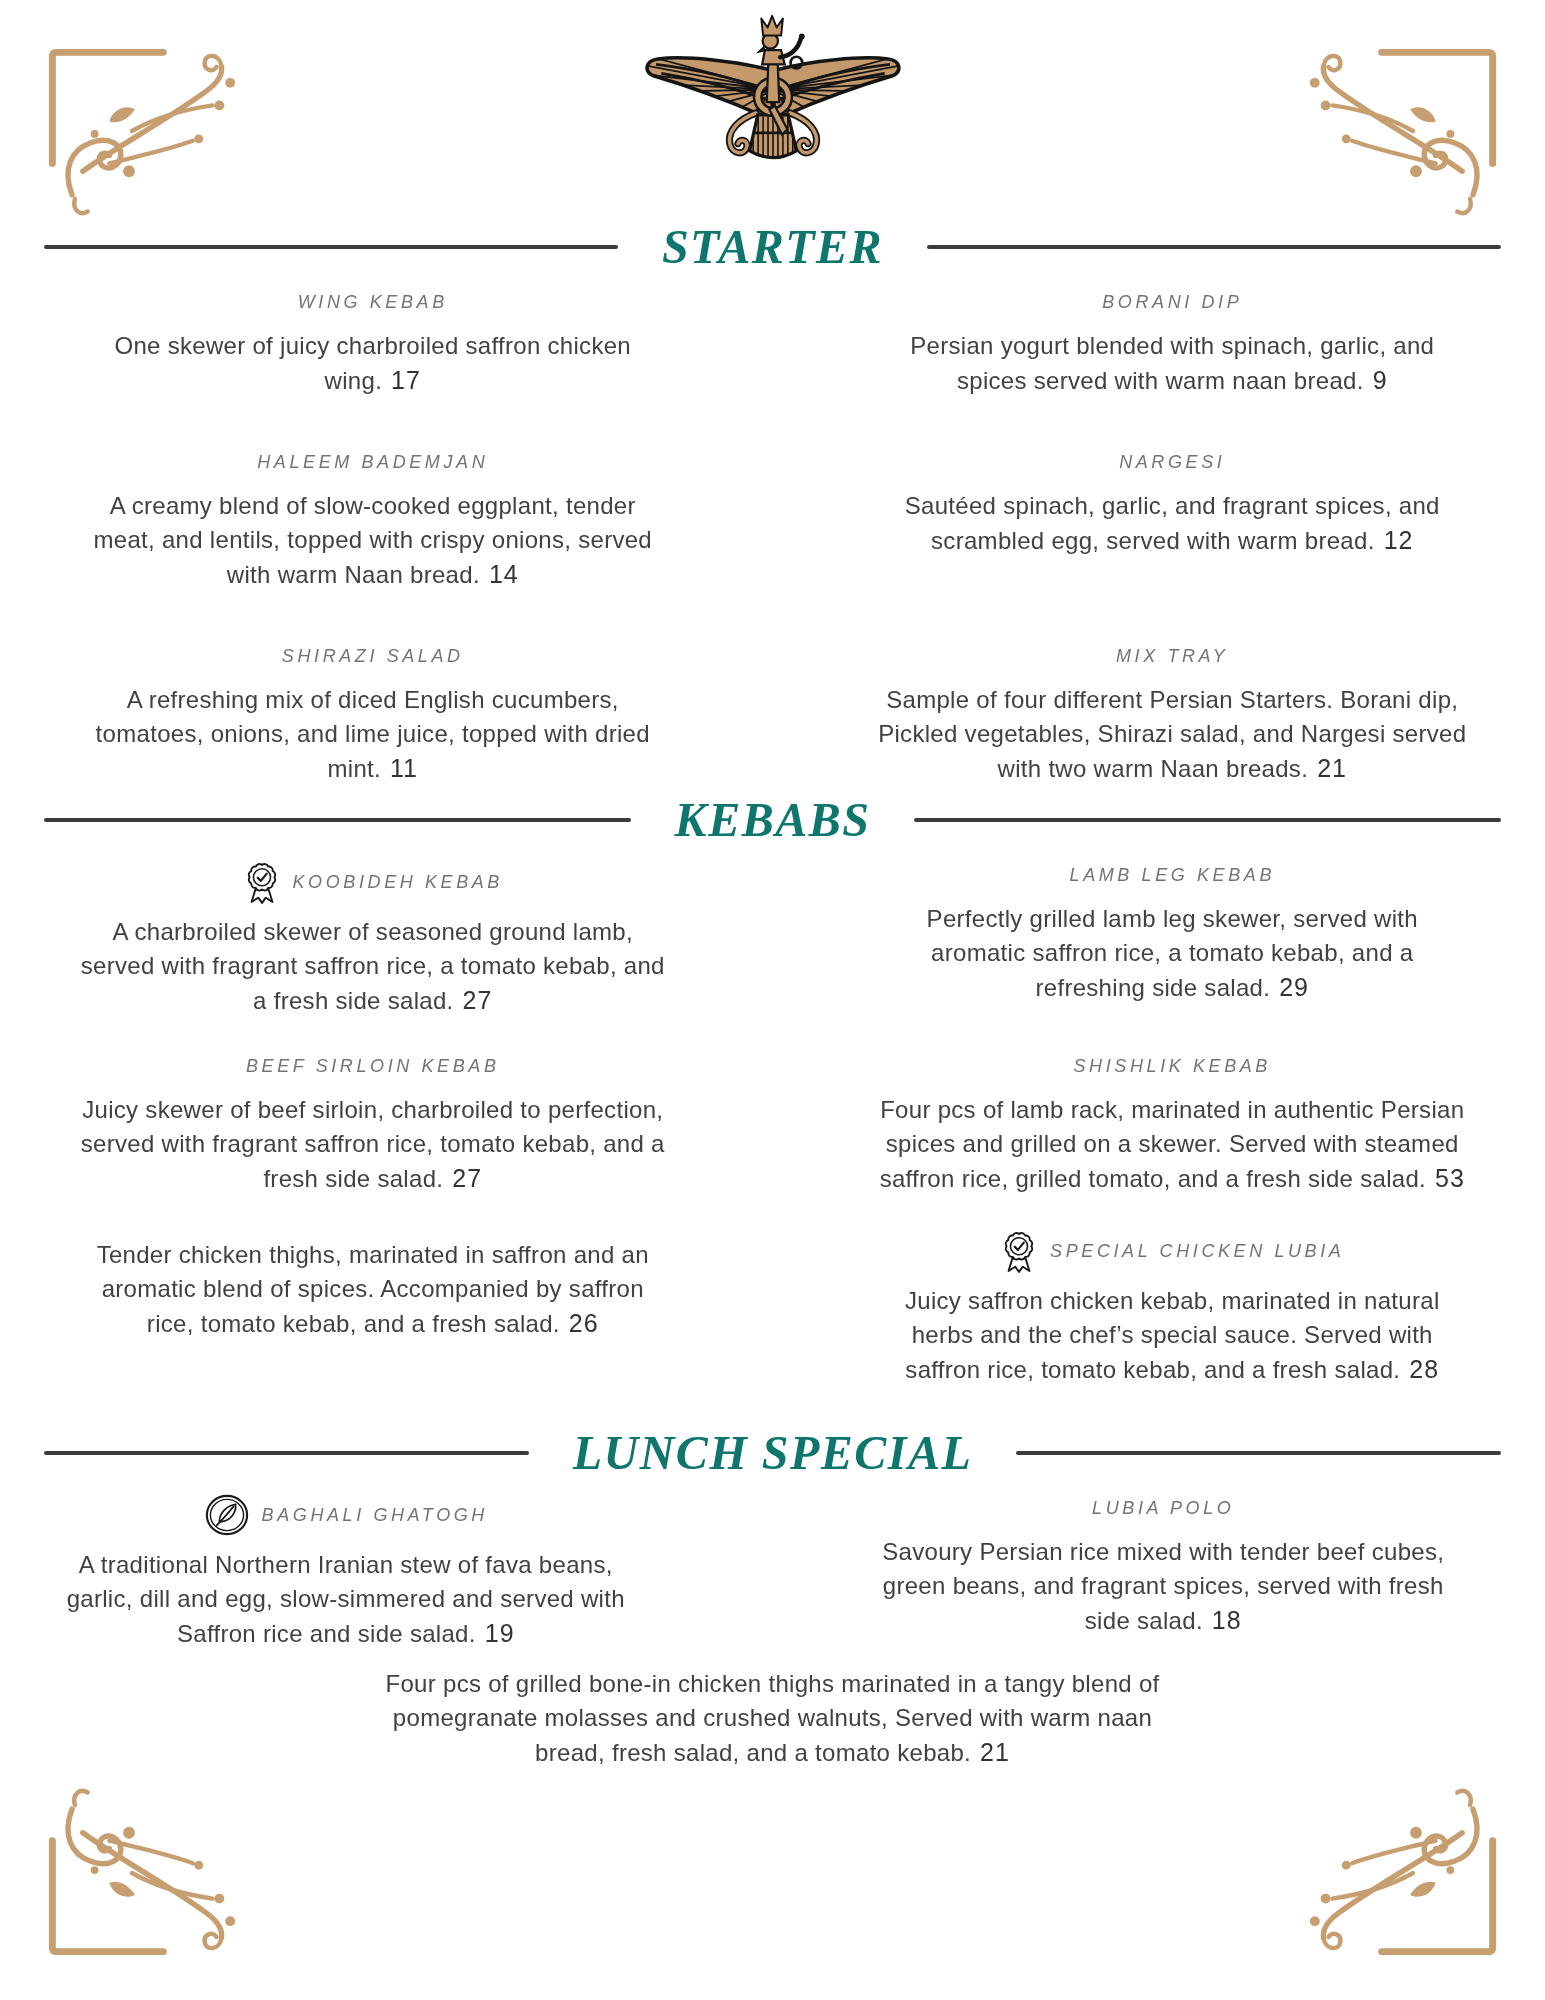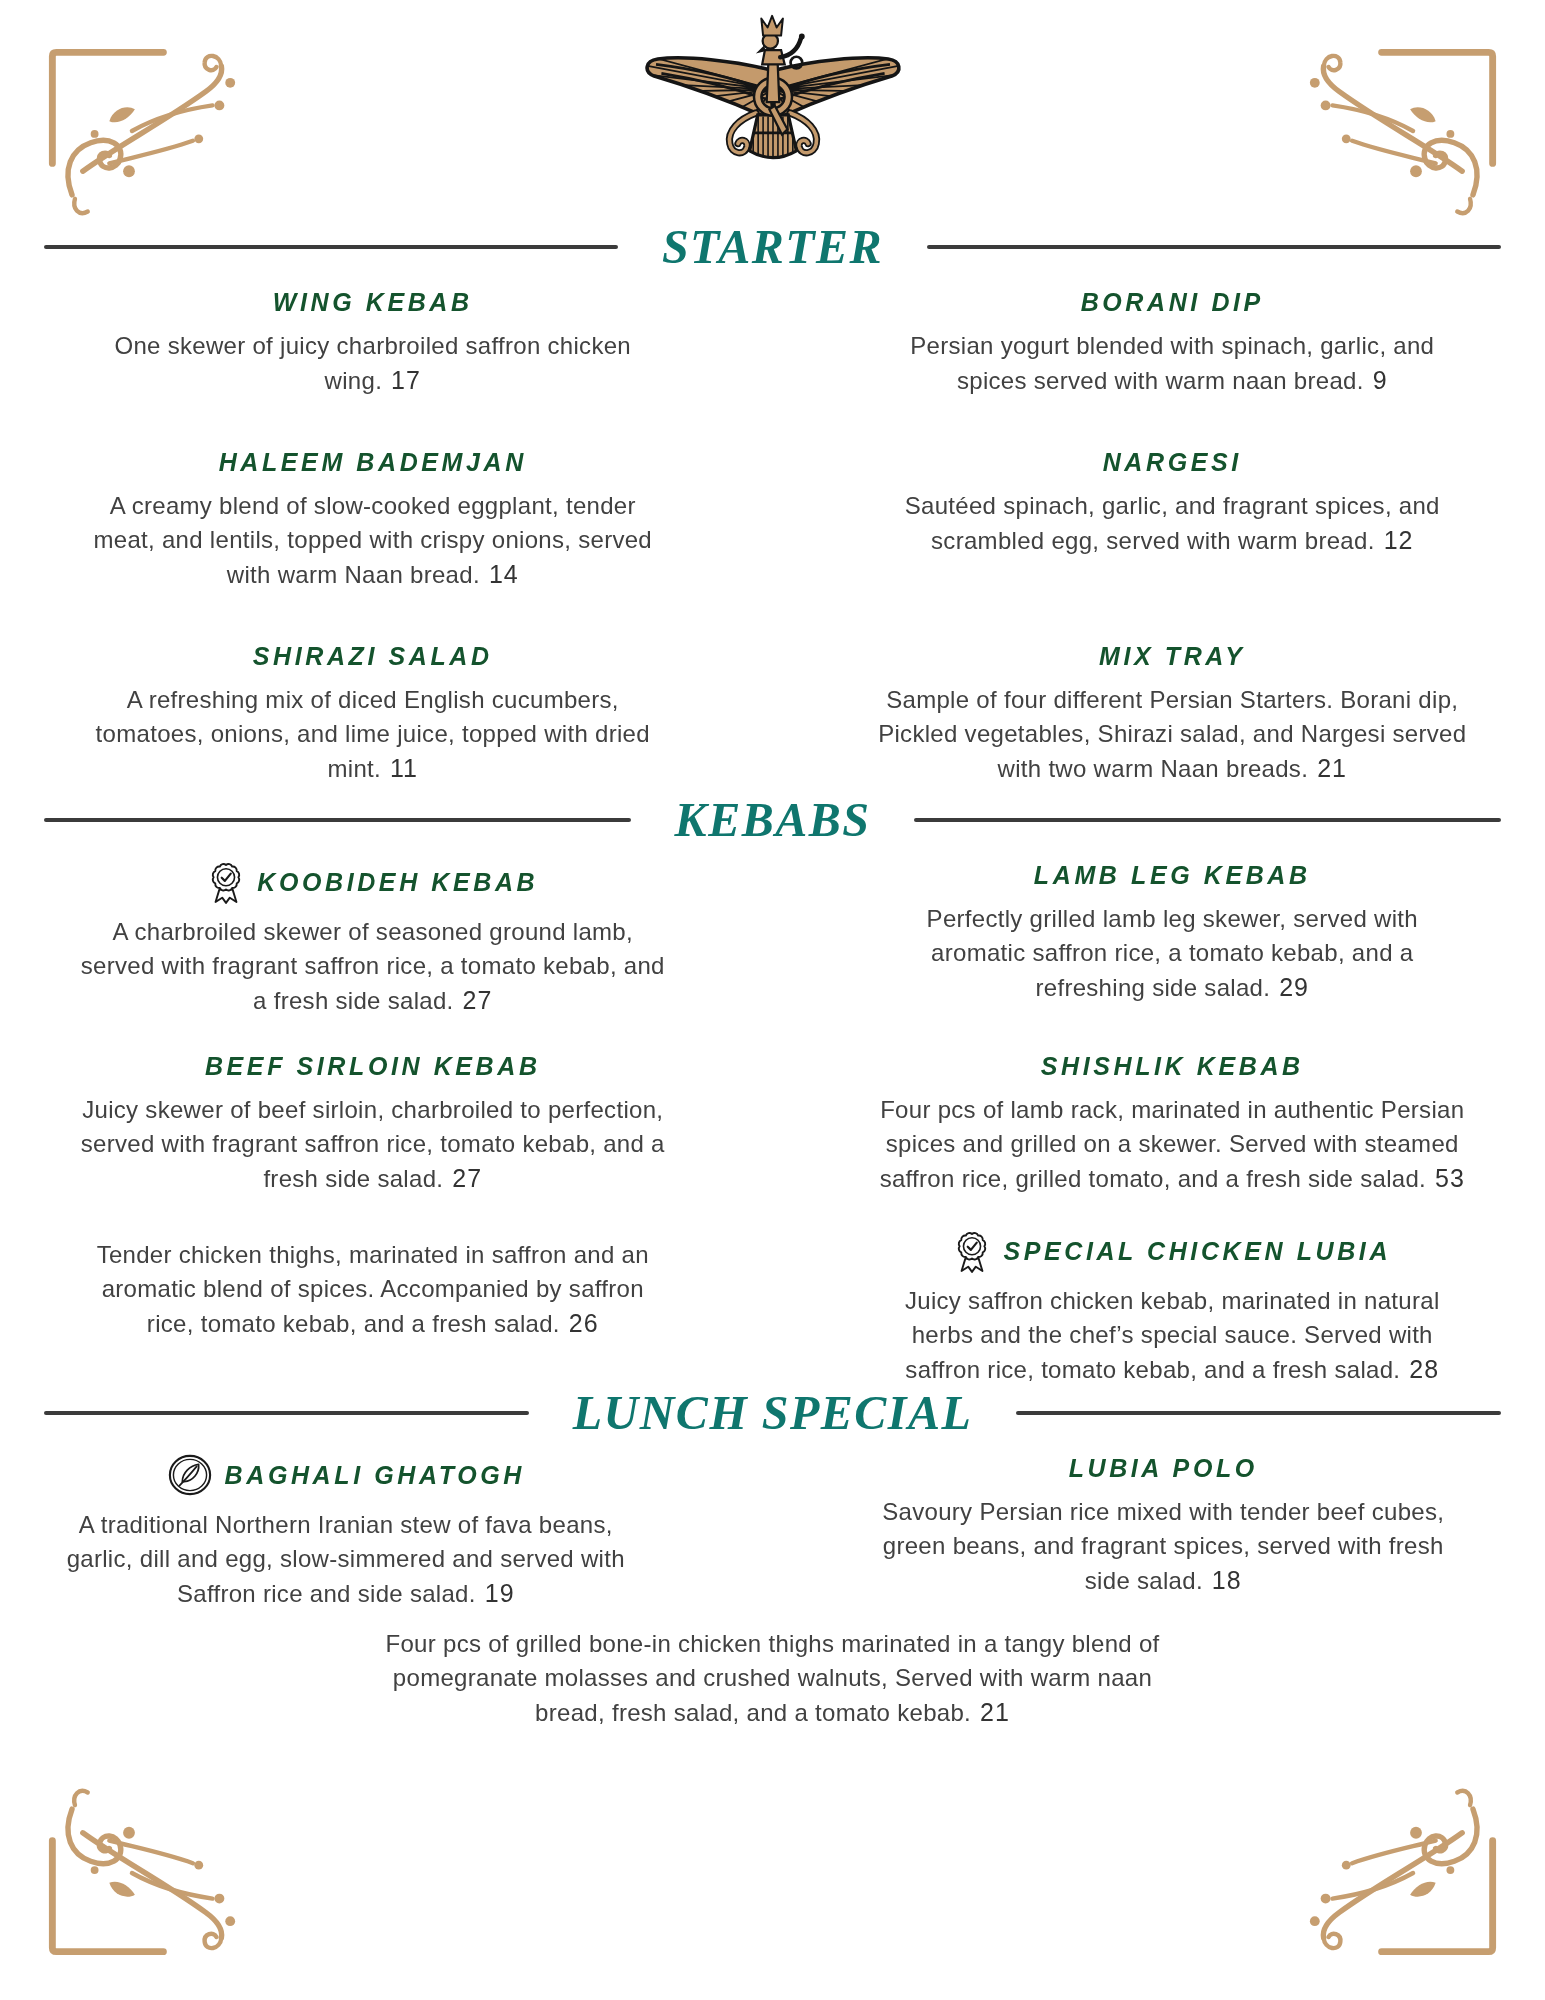--- a/index.html
+++ b/index.html
@@ -17,35 +17,35 @@
   .emblem{display:block;margin:14px auto 0;width:270px;height:171px;}
 
   .section-header{display:flex;align-items:center;gap:44px;padding:0 44px;}
   .section-header .rule{flex:1;height:4px;background:#3b3b3b;border-radius:2px;}
   .section-title{
     font-family:"Liberation Serif", serif;font-style:italic;font-weight:600;
     font-size:48px;line-height:52px;color:#0f766e;letter-spacing:1.5px;white-space:nowrap;
   }
   #h-starter{margin-top:36px;}
   #h-kebabs{margin-top:8px;}
-  #h-lunch{}
+  #h-lunch{margin-top:40px;}
 
   .menu-grid{
     display:grid;grid-template-columns:1fr 1fr;column-gap:150px;
     padding:0 48px;margin-top:13px;
   }
   #grid-starter{row-gap:48px;margin-bottom:6px;}
   #grid-kebabs{row-gap:32px;}
   #grid-lunch{row-gap:48px;padding-left:12px;}
 
   .menu-item{text-align:center;}
   .item-title{
     display:flex;justify-content:center;align-items:center;gap:12px;
-    font-weight:bold;font-style:italic;font-size:25px;line-height:33px;
-    letter-spacing:3.6px;color:#14532d;
+    font-weight:normal;font-style:italic;font-size:18px;line-height:33px;
+    letter-spacing:3.6px;color:#737373;
   }
   .item-desc{
     margin:10px auto 0;font-size:24px;line-height:34px;
     letter-spacing:0.3px;color:#414141;max-width:590px;
   }
   .price{font-size:25px;margin-left:9px;letter-spacing:1px;color:#333;}
   .center-item{margin-top:16px;}
   .center-item .item-desc{max-width:830px;}
   .icon-badge{width:38px;height:46px;flex:0 0 auto;}
   .icon-leaf{width:46px;height:46px;flex:0 0 auto;}

